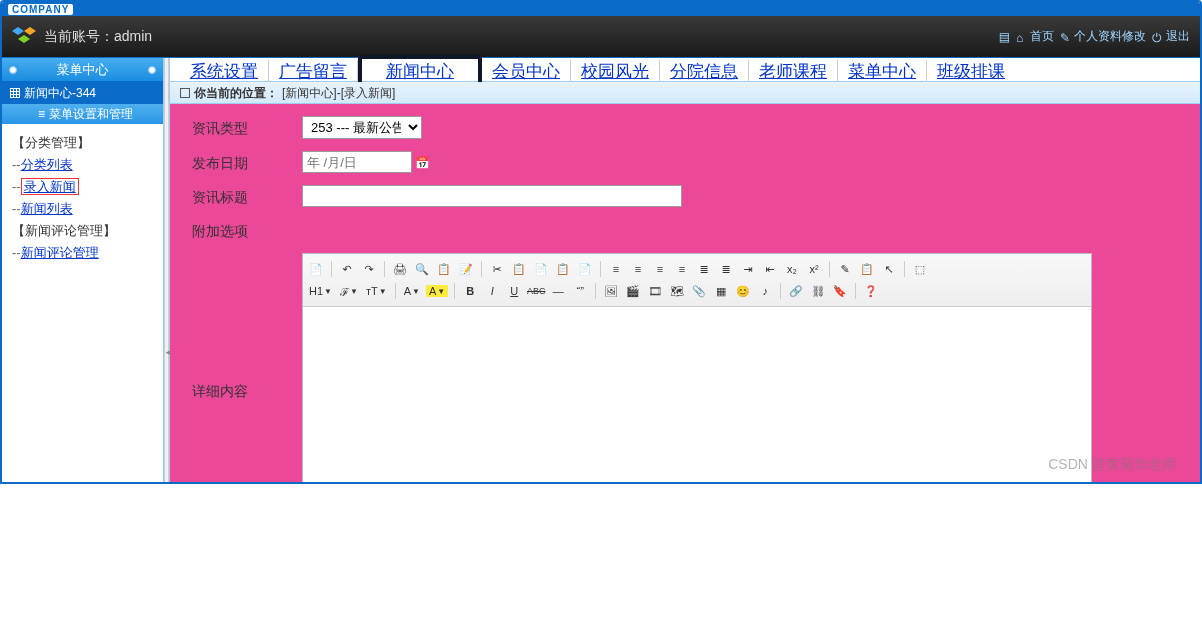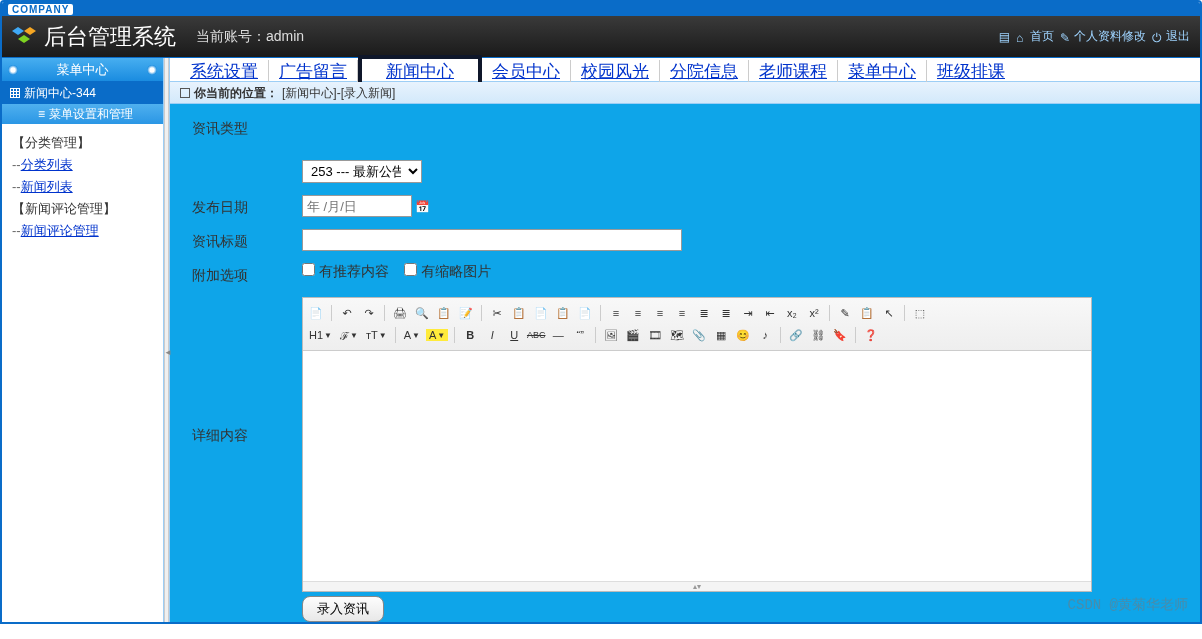--- a/index.html
+++ b/index.html
@@ -1,31 +1,31 @@
 <!DOCTYPE html>
 <html><head>
 <meta charset="utf-8">
 <style>
 * { box-sizing: border-box; margin: 0; padding: 0; }
 body { font-family: Arial, "Microsoft YaHei", sans-serif; font-size: 12px; background: #fff; color: #333; }
 
-.window { border: 2px solid #0a6cc8; border-radius: 4px 4px 0 0; margin: 0; width: 1202px; height: 624px; overflow: hidden; position: relative; }
+.window { border: 2px solid #0a6cc8; border-radius: 4px 4px 0 0; margin: 0; width: 1202px; height: 484px; overflow: hidden; position: relative; }
 
 .titlebar { background: linear-gradient(#0a6cc8, #0a6cc8); height: 14px; display: flex; align-items: center; padding: 0 6px; }
 .titlebar-label { display: inline-block; background: #fff; color: #0a6cc8; font-size: 10px; font-weight: bold; padding: 0 4px; border-radius: 2px; letter-spacing: 1px; }
 
 .header { background: linear-gradient(#3a3a3a, #1a1a1a); height: 42px; display: flex; align-items: center; padding: 0 10px; border-bottom: 1px solid #0a6cc8; }
 .logo-icon { width: 24px; height: 24px; margin-right: 8px; }
 .app-title { color: #fff; font-size: 22px; font-weight: normal; margin-right: 20px; }
 .account-label { color: #ddd; font-size: 14px; }
 .header-right { margin-left: auto; display: flex; gap: 6px; align-items: center; }
 .header-btn { color: #9fd4ff; font-size: 12px; cursor: pointer; display: inline-flex; align-items: center; gap: 2px; text-decoration: none; }
 .hicon { width: 12px; height: 12px; display: inline-block; }
 
-.body-wrap { display: flex; height: calc(636px - 14px - 42px); background: #0ea5e9; }
+.body-wrap { display: flex; height: calc(636px - 14px - 42px); background: #ec4899; }
 
 .sidebar { width: 162px; border-right: 1px solid #9dcef5; display: flex; flex-direction: column; }
 .menu-center-hdr { background: linear-gradient(#47aef0, #1a8ce0); color: #fff; text-align: center; height: 24px; line-height: 24px; font-size: 13px; position: relative; border-bottom: 1px solid #0a6cc8; }
 .menu-center-hdr::before, .menu-center-hdr::after { content: ""; position: absolute; top: 7px; width: 10px; height: 10px; border-radius: 50%; background: radial-gradient(circle, #fff 30%, #1a8ce0 70%); }
 .menu-center-hdr::before { left: 6px; } .menu-center-hdr::after { right: 6px; }
 .section-title { background: #0a6cc8; color: #fff; height: 22px; line-height: 22px; padding-left: 8px; font-size: 12px; display: flex; align-items: center; gap: 4px; }
 .grid-icon { display: inline-block; width: 10px; height: 10px; background: repeating-linear-gradient(#fff 0 1px, transparent 1px 3px), repeating-linear-gradient(90deg, #fff 0 1px, transparent 1px 3px); }
 .subsection-title { background: linear-gradient(#4fb0ef, #2a96e5); color: #fff; height: 20px; line-height: 20px; padding-left: 36px; font-size: 12px; }
 .menu-body { padding: 8px 10px; font-size: 13px; line-height: 22px; background: #fff; flex: 1; }
 .group-label { margin-top: 0; }
@@ -40,57 +40,56 @@
 .tab.active { border: 4px solid #0f172a; padding: 1px 24px; }
 
 .breadcrumb { background: linear-gradient(#e8f3fd, #d3e9fb); height: 22px; line-height: 22px; padding: 0 10px; border-bottom: 1px solid #9dcef5; font-size: 12px; display: flex; align-items: center; gap: 4px; text-align: right; }
 .bc-icon { display: inline-block; width: 10px; height: 10px; border: 1px solid #555; position: relative; }
 
 .form-area { padding: 12px 22px; flex: 1; overflow: auto; }
 .form-row { display: flex; align-items: flex-start; margin-bottom: 12px; }
 .form-label { width: 110px; font-size: 14px; padding-top: 4px; }
 .form-control { flex: 1; }
 select, input[type=text], input[type=date] { border: 1px solid #999; padding: 2px 4px; font-size: 13px; background: #fff; }
-select { width: 120px; margin-top: 44px; }
+select { width: 120px; }
 input.title-input { width: 380px; height: 22px; }
 .date-input { width: 110px; height: 22px; }
 .chk-group label { font-size: 14px; margin-right: 12px; }
 
 .editor { border: 1px solid #bbb; width: 790px; }
 .toolbar { background: linear-gradient(#f8f8f8, #eee); border-bottom: 1px solid #ccc; padding: 4px; }
 .tb-row { display: flex; flex-wrap: wrap; gap: 4px; align-items: center; padding: 2px 0; }
 .tb-btn { width: 18px; height: 18px; display: inline-flex; align-items: center; justify-content: center; cursor: pointer; border-radius: 2px; font-size: 11px; }
 .tb-sep { width: 1px; height: 16px; background: #ccc; margin: 0 2px; }
 .tb-sel { font-size: 11px; padding: 1px 2px; border: none; background: transparent; cursor: pointer; display: inline-flex; align-items: center; }
 .chev { font-size: 8px; margin-left: 1px; }
 .editor-body { min-height: 230px; background: #fff; }
 .editor-footer { height: 10px; background: #f4f4f4; border-top: 1px solid #ddd; text-align: center; font-size: 8px; color: #999; cursor: ns-resize; }
 
 .submit-btn { margin-top: 4px; padding: 3px 14px; border: 1px solid #888; background: linear-gradient(#fdfdfd, #e8e8e8); border-radius: 8px; cursor: pointer; font-size: 13px; }
 
 .v-splitter { width: 5px; background: #f0f0f0; cursor: col-resize; border-left: 1px solid #ccc; border-right: 1px solid #ccc; position: relative; }
 .v-splitter::after { content: "◄"; position: absolute; top: 50%; left: -1px; font-size: 8px; color: #888; }
 
-.watermark { position: absolute; right: 12px; bottom: 8px; color: rgba(120,120,120,0.55); font-size: 14px; pointer-events: none; font-family: Liberation Mono, monospace; }
+.watermark { position: absolute; right: 24px; bottom: 8px; color: rgba(120,120,120,0.55); font-size: 14px; pointer-events: none; }
 </style>
 </head>
 <body>
 
 <div class="window">
   <div class="titlebar">
     <span class="titlebar-label">COMPANY</span>
   </div>
 
   <div class="header">
     <svg class="logo-icon" viewBox="0 0 24 24">
         <polygon points="6,2 12,6 6,10 0,6" fill="#3fa9f5"></polygon>
         <polygon points="18,2 24,6 18,10 12,6" fill="#f5a623"></polygon>
         <polygon points="12,10 18,14 12,18 6,14" fill="#7ed321"></polygon>
       </svg>
-    <span class="app-title">后台管理系统</span>
     <span class="account-label"><span>当前账号：</span><span>admin</span></span>
     <div class="header-right">
       <span style="color:#9fd4ff;cursor:pointer;">▤</span>
       <a class="header-btn">
           <span class="hicon">⌂</span>
           <span>首页</span>
         </a>
       <a class="header-btn">
           <span class="hicon">✎</span>
           <span>个人资料修改</span>
@@ -106,20 +105,21 @@
     <div class="sidebar">
       <div class="menu-center-hdr">菜单中心</div>
       <div class="section-title">
           <span class="grid-icon"></span>
           <span>新闻中心-344</span>
         </div>
       <div class="subsection-title"><span style="margin-right:4px;">≡</span><span>菜单设置和管理</span></div>
       <div class="menu-body" id="menu-body">
           <div class="group-label">【分类管理】</div>
           <div><span class="dash">--</span><a href="#">分类列表</a></div>
+          <div><span class="dash">--</span><a href="#" class="hl-red">录入新闻</a></div>
           <div><span class="dash">--</span><a href="#">新闻列表</a></div>
           <div class="group-label">【新闻评论管理】</div>
           <div><span class="dash">--</span><a href="#">新闻评论管理</a></div>
         </div>
     </div>
 
     <div class="v-splitter"></div>
 
     <div class="main">
       <div class="tabs" id="tabs">
@@ -149,24 +149,20 @@
         <div class="form-row">
           <div class="form-label">发布日期</div>
           <div class="form-control"><input type="text" class="date-input" placeholder="年 /月/日" style=""> <span style="cursor:pointer;">📅</span></div>
         </div>
         <div class="form-row">
           <div class="form-label">资讯标题</div>
           <div class="form-control"><input type="text" class="title-input" style=""></div>
         </div>
         <div class="form-row">
           <div class="form-label">附加选项</div>
-          <div class="form-control chk-group">
-            <label><input type="checkbox" style=""> <span>有推荐内容</span></label>
-            <label><input type="checkbox" style=""> <span>有缩略图片</span></label>
-          </div>
         </div>
         <div class="form-row">
           <div class="form-label" style="padding-top:130px;">详细内容</div>
           <div class="form-control">
             <div class="editor">
               <div class="toolbar">
                 <div class="tb-row" id="tb-row1">
                     <span class="tb-btn">📄</span>
                     <span class="tb-sep"></span>
                     <span class="tb-btn">↶</span>

